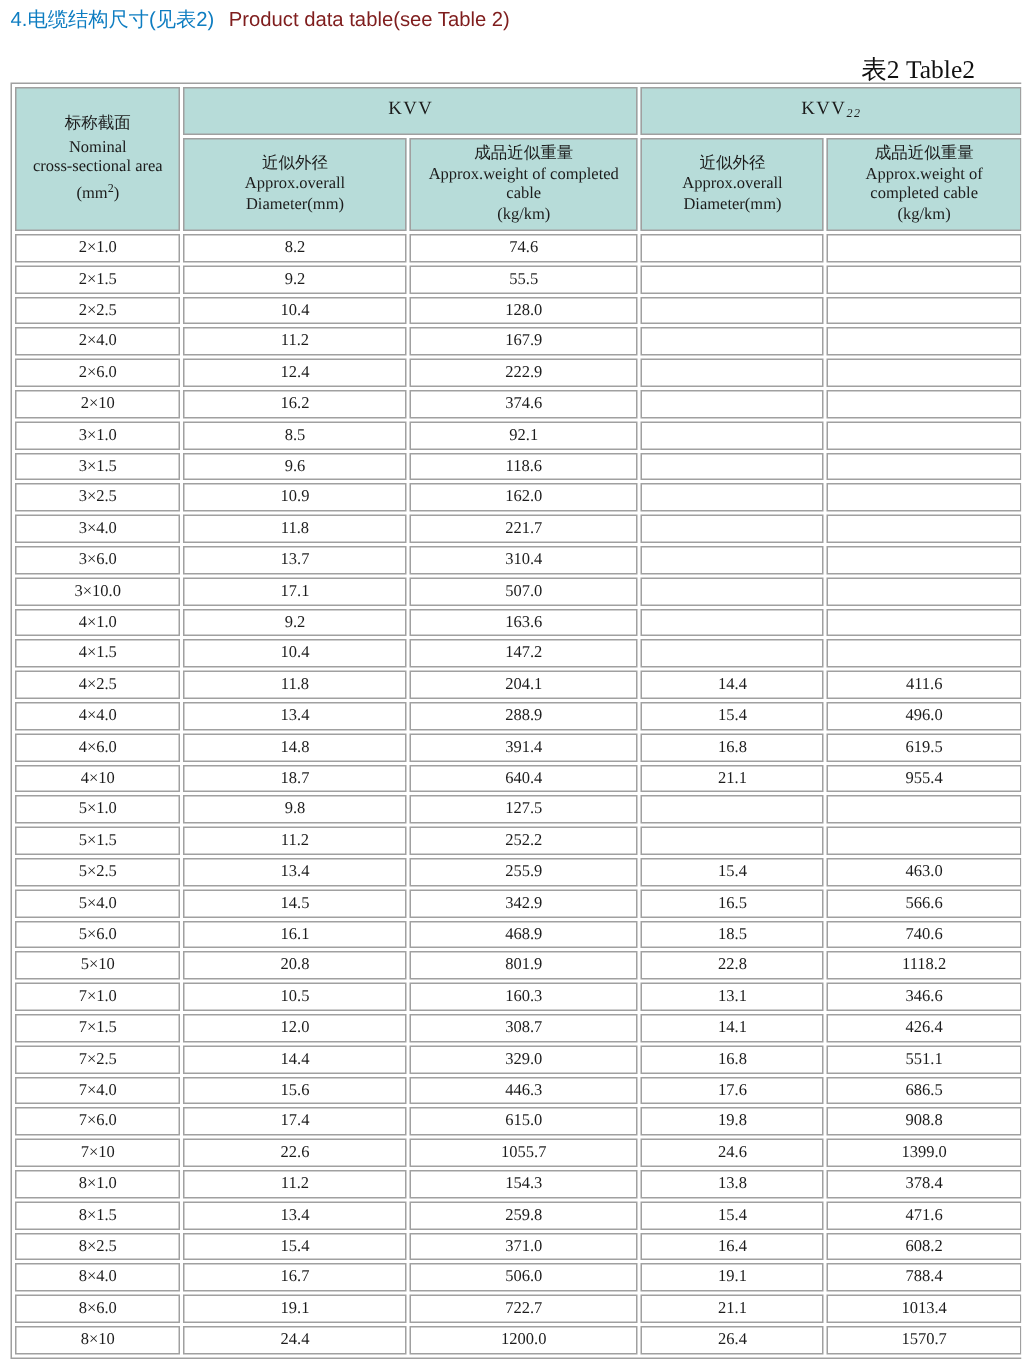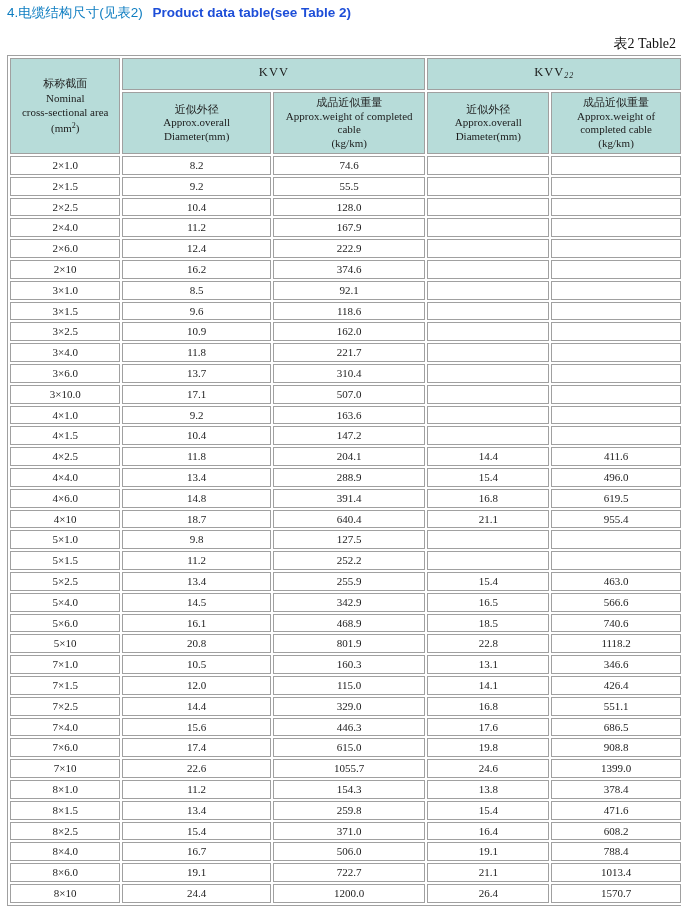--- a/index.html
+++ b/index.html
@@ -11,24 +11,24 @@
     color:#1c1c1c;
     overflow:hidden;
     box-sizing:border-box;
   }
   .title{
     position:absolute;left:7px;top:4px;
     font-family:"Liberation Sans","DejaVu Sans",sans-serif;
     font-size:13.5px;line-height:18px;white-space:nowrap;
   }
   .t-zh{font-weight:normal;color:#0e7dc1;}
-  .t-en{color:#1d4ed8;margin-left:6px;font-weight:700;}
+  .t-en{color:#7f1d1d;margin-left:6px;font-weight:400;}
   .table-ref{
-    position:absolute;top:35px;right:5px;
-    font-size:14px;color:#111;
+    position:absolute;top:35px;right:31px;
+    font-size:17px;color:#111;
   }
   table.data-table{
     position:absolute;left:7px;top:55px;
     width:677px;
     table-layout:fixed;
     border-collapse:separate;
     border-spacing:2px;
     border:1px solid #a0a0a0;
     background:#ffffff;
   }
@@ -277,21 +277,21 @@
         <tr>
           <td>7×1.0</td>
           <td>10.5</td>
           <td>160.3</td>
           <td>13.1</td>
           <td>346.6</td>
         </tr>
         <tr>
           <td>7×1.5</td>
           <td>12.0</td>
-          <td>115.0</td>
+          <td>308.7</td>
           <td>14.1</td>
           <td>426.4</td>
         </tr>
         <tr>
           <td>7×2.5</td>
           <td>14.4</td>
           <td>329.0</td>
           <td>16.8</td>
           <td>551.1</td>
         </tr>

